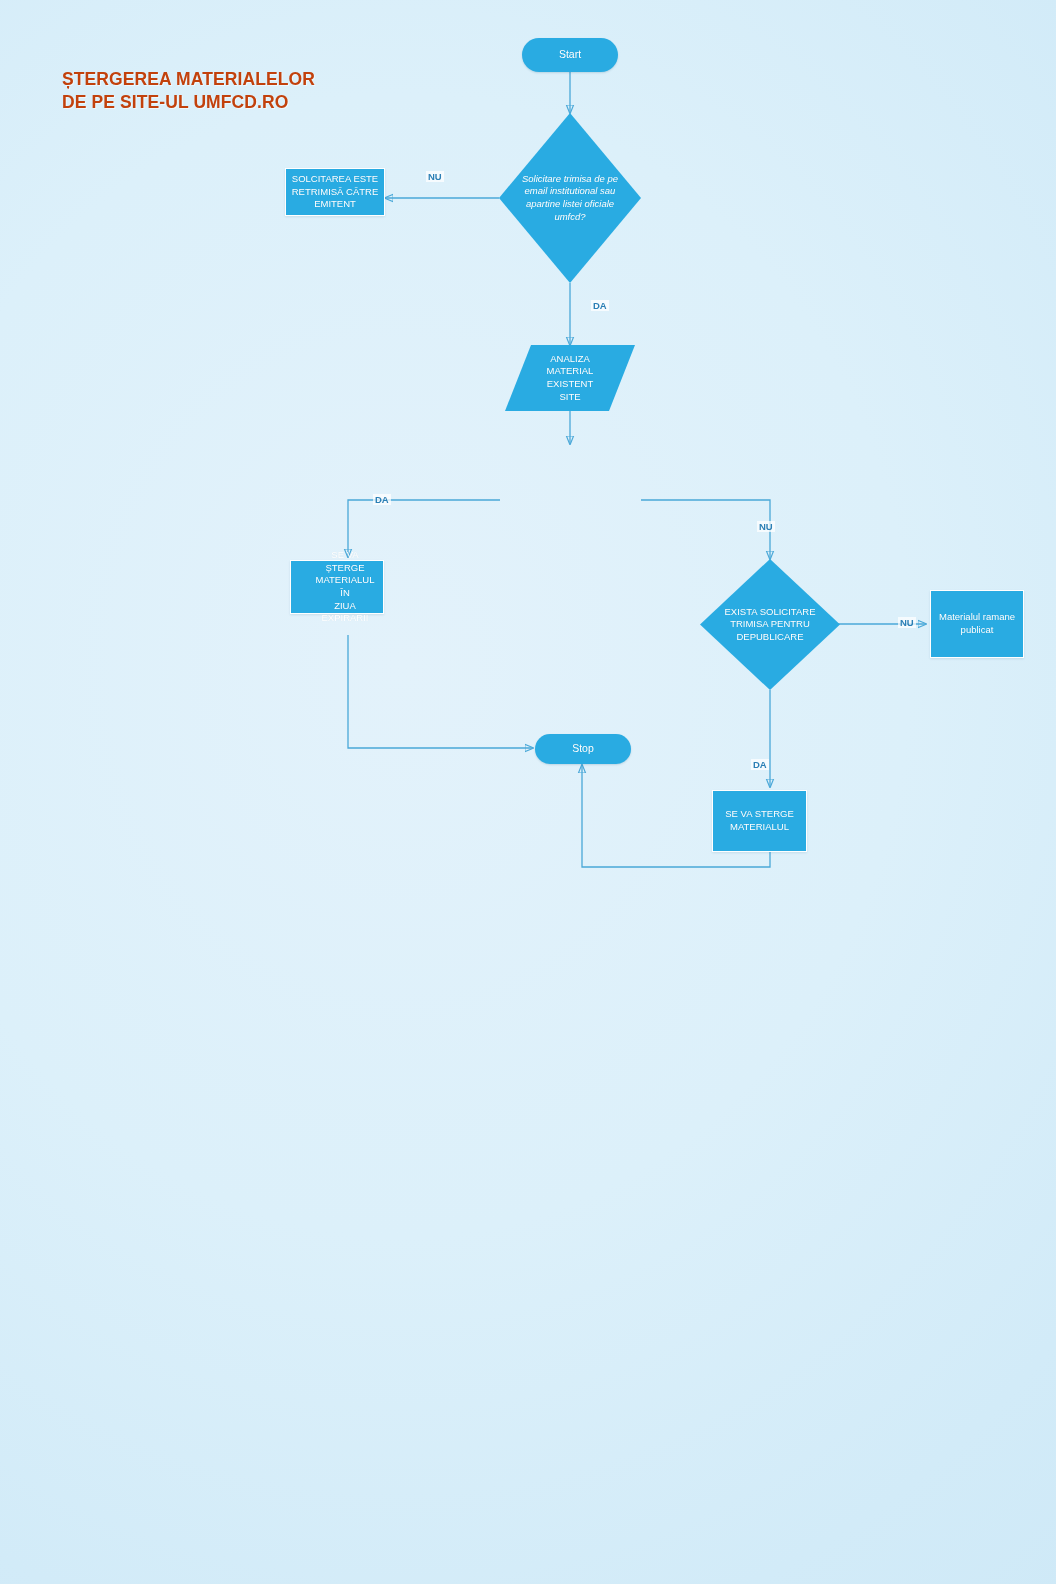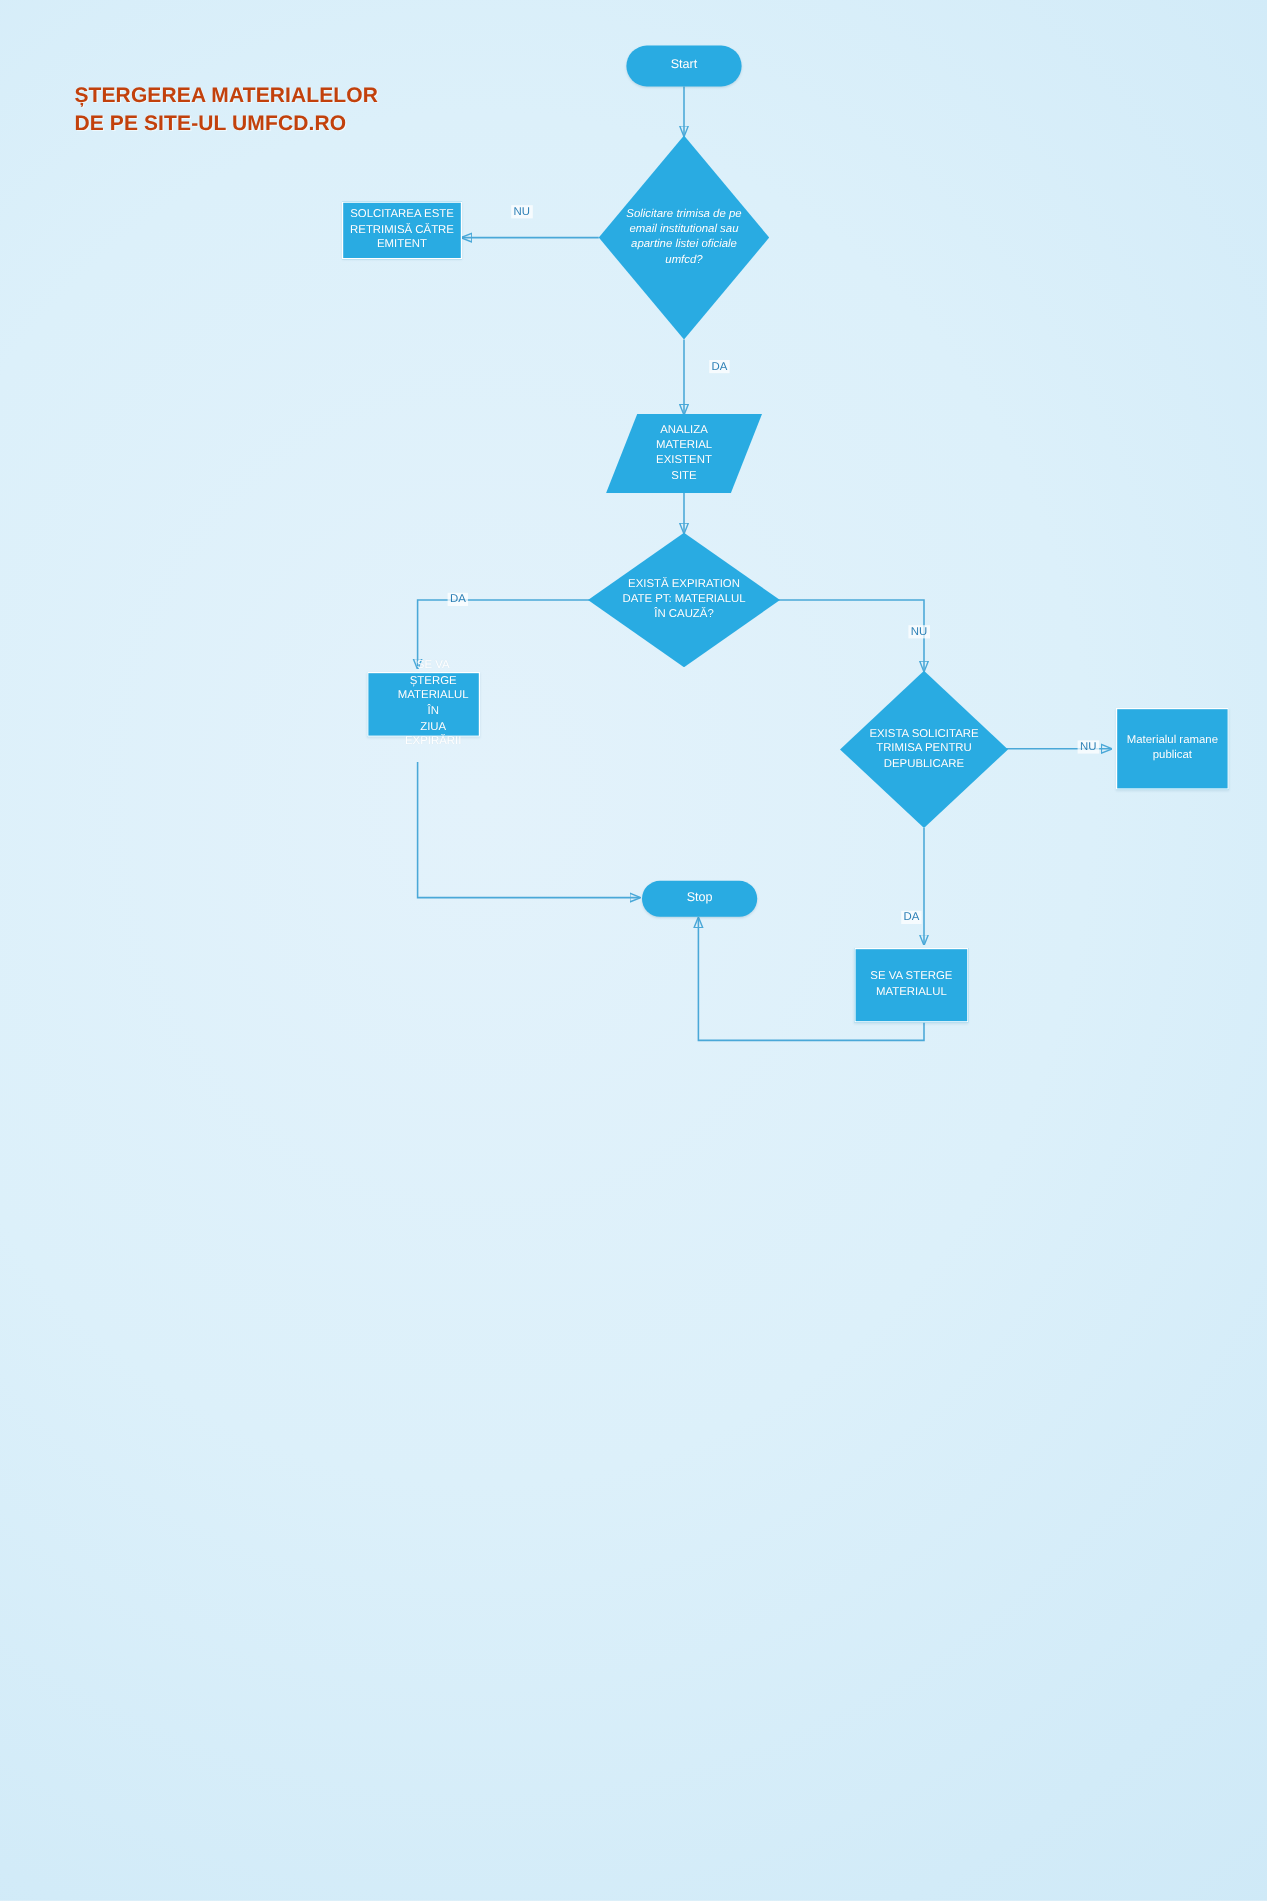--- a/index.html
+++ b/index.html
@@ -114,20 +114,21 @@
   
   .edge-label {
     position: absolute;
     font-size: 9.5px;
     color: #2b7fb5;
     background: rgba(255,255,255,0.72);
     padding: 0 2px;
     line-height: 1.2;
     white-space: nowrap;
     user-select: none;
+    font-weight: bold;
   }
 </style>
 </head>
 <body>
 
 <div id="canvas">
 
   <div class="chart-title">ȘTERGEREA MATERIALELOR
   DE PE SITE-UL UMFCD.RO</div>
 
@@ -178,28 +179,22 @@
   </div>
 
   <div class="node node-data" style="left:505px; top:345px; width:130px; height:66px;">
     <span class="para-bg"></span>
     <span class="lbl">ANALIZA
 MATERIAL
 EXISTENT
 SITE</span>
   </div>
 
-  <div class="node node-decision" style="left:490px; top:444px; width:160px; height:112px;">
-    <span class="diamond-bg"></span>
-    <span class="lbl" style="max-width:130px;">EXISTĂ EXPIRATION
-DATE PT: MATERIALUL
-ÎN CAUZĂ?</span>
-  </div>
-
-  <div class="node node-process" style="left:306px; top:560px; width:94px; height:54px;padding-left:16px;">
+
+  <div class="node node-process" style="left:290px; top:560px; width:94px; height:54px;padding-left:16px;">
     <span class="lbl">SE VA ȘTERGE
 MATERIALUL ÎN
 ZIUA EXPIRĂRII</span>
   </div>
 
   <div class="node node-decision" style="left:700px; top:559px; width:140px; height:131px;">
     <span class="diamond-bg"></span>
     <span class="lbl" style="max-width:112px;">EXISTA SOLICITARE
 TRIMISA PENTRU
 DEPUBLICARE</span>

